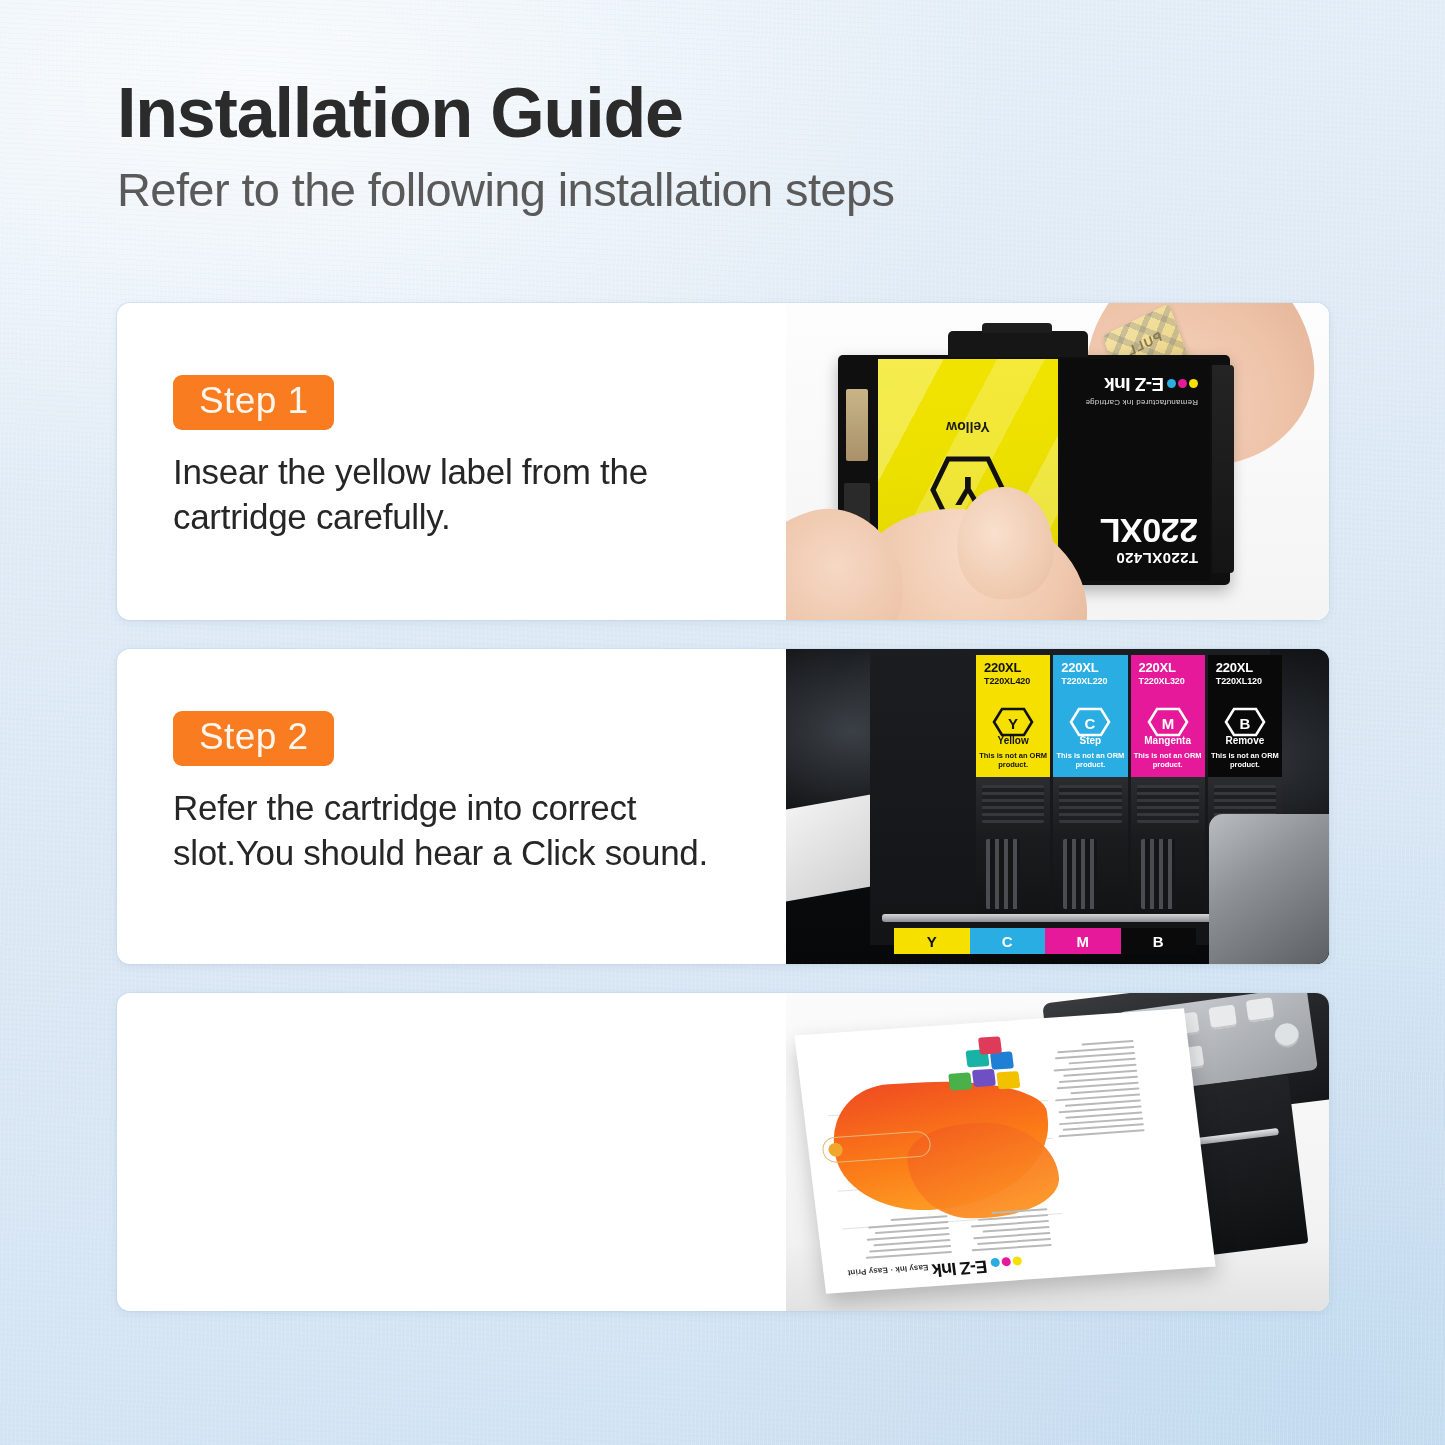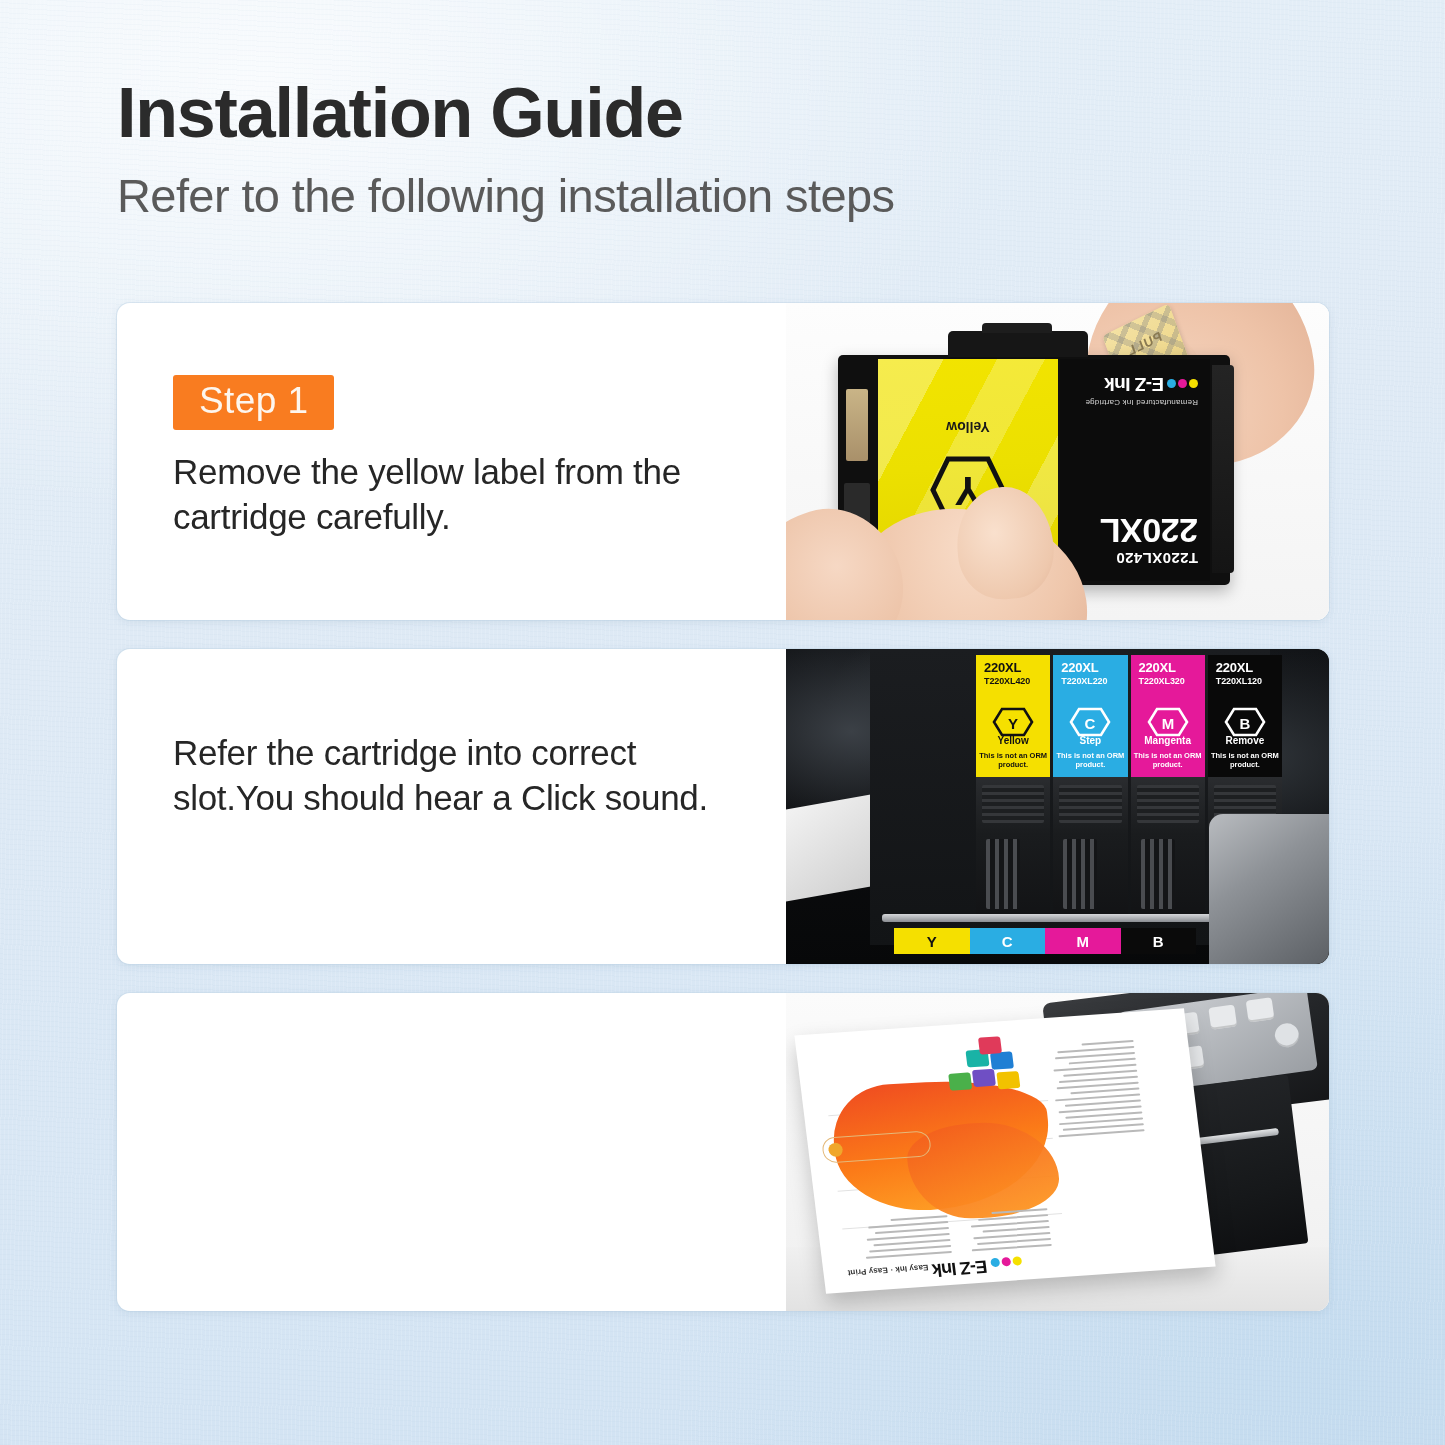--- a/index.html
+++ b/index.html
@@ -23,21 +23,21 @@
 
   .page{position:relative;width:1303px;height:1445px;}
 
   
   .header{position:absolute;left:117px;top:78px;width:1220px;}
   .title{
     font-size:70px;font-weight:700;color:#2b2b2b;letter-spacing:-1.2px;
     line-height:1.02;text-shadow:0 1px 0 rgba(255,255,255,.55);
   }
   .subtitle{
-    margin-top:22px;font-size:47px;font-weight:400;color:#5a5a5a;
+    margin-top:16px;font-size:47px;font-weight:400;color:#5a5a5a;
     letter-spacing:-.6px;line-height:1.05;
   }
 
   
   .card{
     position:absolute;left:117px;width:1212px;
     background:#fff;border-radius:13px;overflow:hidden;
     box-shadow:0 2px 8px rgba(90,130,165,.13), 0 0 0 1px rgba(200,220,235,.5);
     display:flex;
   }
@@ -47,21 +47,21 @@
 
   .card-text{
     width:669px;flex:0 0 669px;padding:72px 0 0 56px;position:relative;
   }
   #card-2 .card-text{padding-top:62px;}
   #card-3 .card-text{padding-top:72px;}
 
   .step-badge{
     display:inline-block;background:#F97C20;color:#fdf6ee;
     font-size:37px;font-weight:400;letter-spacing:.4px;
-    padding:6px 26px 9px 26px;border-radius:3px;line-height:1.08;
+    padding:6px 26px 9px 26px;border-radius:9px;line-height:1.08;
   }
   .step-desc{
     margin-top:20px;font-size:35px;color:#262626;line-height:1.28;
     letter-spacing:-.3px;max-width:580px;font-weight:400;
   }
 
   .card-img{flex:1 1 auto;position:relative;overflow:hidden;background:#f7f7f7;}
 
   
   .s1{position:absolute;inset:0;background:#fbfbfb;}
@@ -312,21 +312,21 @@
 <div class="page">
 
   <div class="header">
     <div class="title">Installation Guide</div>
     <div class="subtitle">Refer to the following installation steps</div>
   </div>
 
   <div class="card" id="card-1">
     <div class="card-text">
       <span class="step-badge">Step 1</span>
-      <div class="step-desc">Remove the yellow label from the cartridge carefully.</div>
+      <div class="step-desc">Insear the yellow label from the cartridge carefully.</div>
     </div>
     <div class="card-img">
       <div class="s1">
         <div class="bg"></div>
 
         <div class="hand-top"></div>
 
         <div class="tab">
           <div class="tab-arrow"></div>
           <div class="tab-word">PULL</div>
@@ -366,20 +366,21 @@
         </div>
 
         <div class="hand-bottom"></div>
         <div class="hand-left"></div>
       </div>
     </div>
   </div>
 
   <div class="card" id="card-2">
     <div class="card-text">
+      <span class="step-badge">Step 2</span>
       <div class="step-desc">Refer the cartridge into correct slot.You should hear a Click sound.</div>
     </div>
     <div class="card-img">
       <div class="s2">
         <div class="blur-bg"></div>
         <div class="left-paper"></div>
         <div class="right-dark"></div>
         <div class="carriage">
 
           <div class="cart-row">

